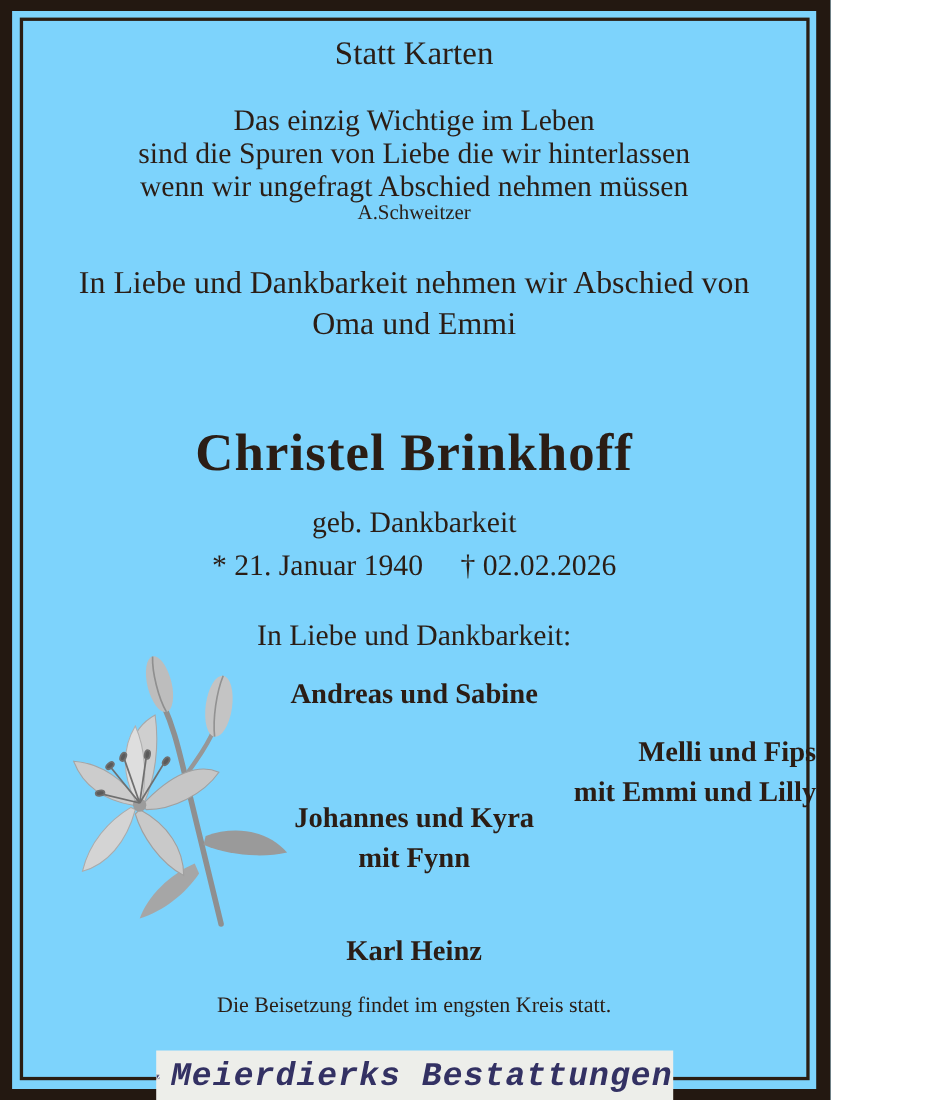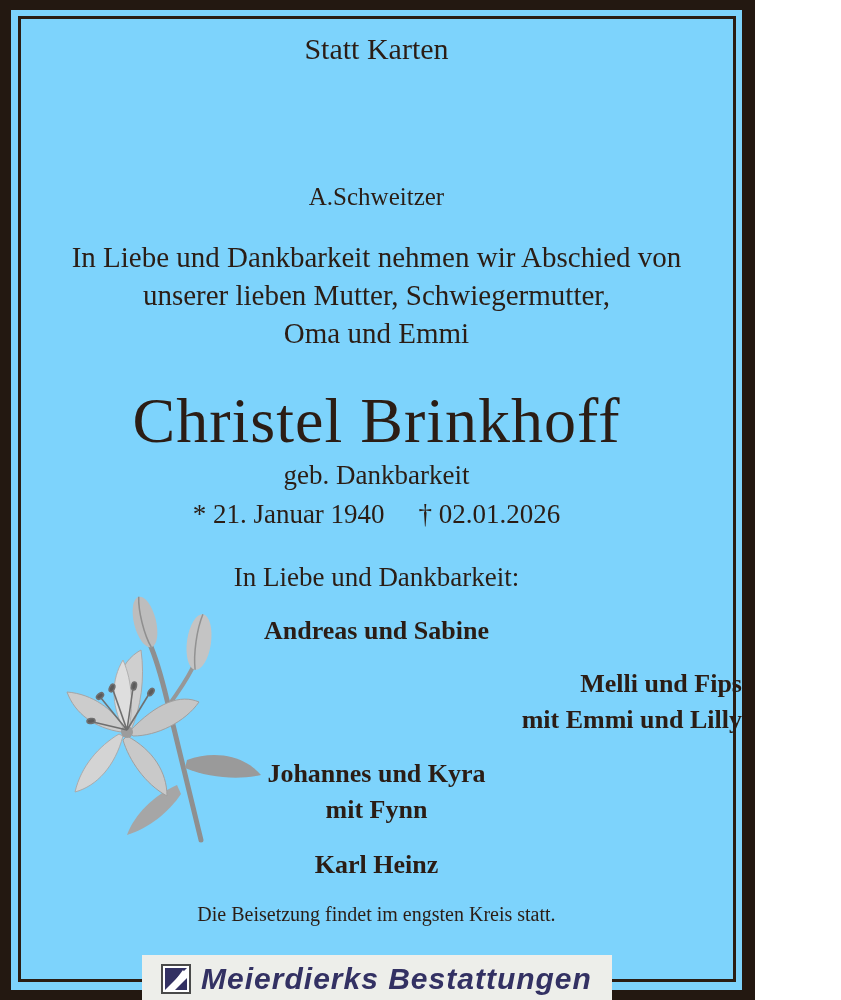--- a/index.html
+++ b/index.html
@@ -19,79 +19,83 @@
     border-right-width:13px;
   }
   .inner-frame{
     position:absolute;
     left:7px;top:6px;right:6px;bottom:8px;
     border:3px solid #2a1d13;
   }
   .txt{position:absolute;left:0;right:0;text-align:center;color:#2b1d15;}
   .header-line{top:22px;font-size:30px;}
   .quote{top:84px;font-size:27px;line-height:30px;}
-  .attribution{top:173px;font-size:25px;}
+  .attribution{top:173px;font-size:19px;}
   .intro{top:228px;font-size:29px;line-height:38px;}
-  .deceased-name{top:374px;font-size:64px;font-weight:normal;letter-spacing:1px;}
+  .deceased-name{top:374px;font-size:48px;font-weight:bold;letter-spacing:1px;}
   .maiden{top:450px;font-size:27px;}
   .dates{top:489px;font-size:27px;}
   .dates .death{margin-left:34px;}
   .farewell{top:552px;font-size:27px;}
   .mourner{font-weight:bold;font-size:26px;line-height:36px;}
   .m1{top:603px;}
   .m2{top:656px;text-align:right;}
-  .m3{top:746px;}
+  .m3{top:716px;}
   .m4{top:837px;}
   .note{top:893px;font-size:20px;}
   .flower{
     position:absolute;left:38px;top:580px;
     width:225px;height:255px;
     pointer-events:none;
   }
   .logo-strip{
     position:absolute;
     left:50%;top:945px;
     transform:translateX(-50%);
     width:470px;height:48px;
     background:#edeeea;
     display:flex;align-items:center;justify-content:center;
     gap:10px;
     z-index:3;
   }
   .logo-text{
     color:#333163;
-    font-family:Liberation Sans, sans-serif;
+    font-family:Liberation Mono, monospace;
     font-style:italic;
     font-weight:bold;
     font-size:30px;
     letter-spacing:1px;
     white-space:nowrap;
   }
   .logo-mark{width:30px;height:30px;display:block;}
 </style>
 </head>
 <body>
 
 <div class="page">
   <div class="inner-frame"></div>
 
   <div class="txt header-line">Statt Karten</div>
 
+  <div class="txt quote">
+    <div>Das einzig Wichtige im Leben</div>
+    <div>sind die Spuren von Liebe die wir hinterlassen</div>
+    <div>wenn wir ungefragt Abschied nehmen müssen</div>
+  </div>
   <div class="txt attribution">A.Schweitzer</div>
 
   <div class="txt intro">
     <div>In Liebe und Dankbarkeit nehmen wir Abschied von</div>
-    <div>unserer lieben Mutter, Schwiegermutter,</div>
     <div>Oma und Emmi</div>
   </div>
 
   <div class="txt deceased-name">Christel Brinkhoff</div>
   <div class="txt maiden">geb. Dankbarkeit</div>
   <div class="txt dates">
-    <span>* 21. Januar 1940</span><span class="death">† 02.01.2026</span>
+    <span>* 21. Januar 1940</span><span class="death">† 02.02.2026</span>
   </div>
 
   <div class="txt farewell">In Liebe und Dankbarkeit:</div>
 
   <div class="txt mourner m1">
     <div>Andreas und Sabine</div>
   </div>
   <div class="txt mourner m2">
     <div>Melli und Fips</div>
     <div>mit Emmi und Lilly</div>

